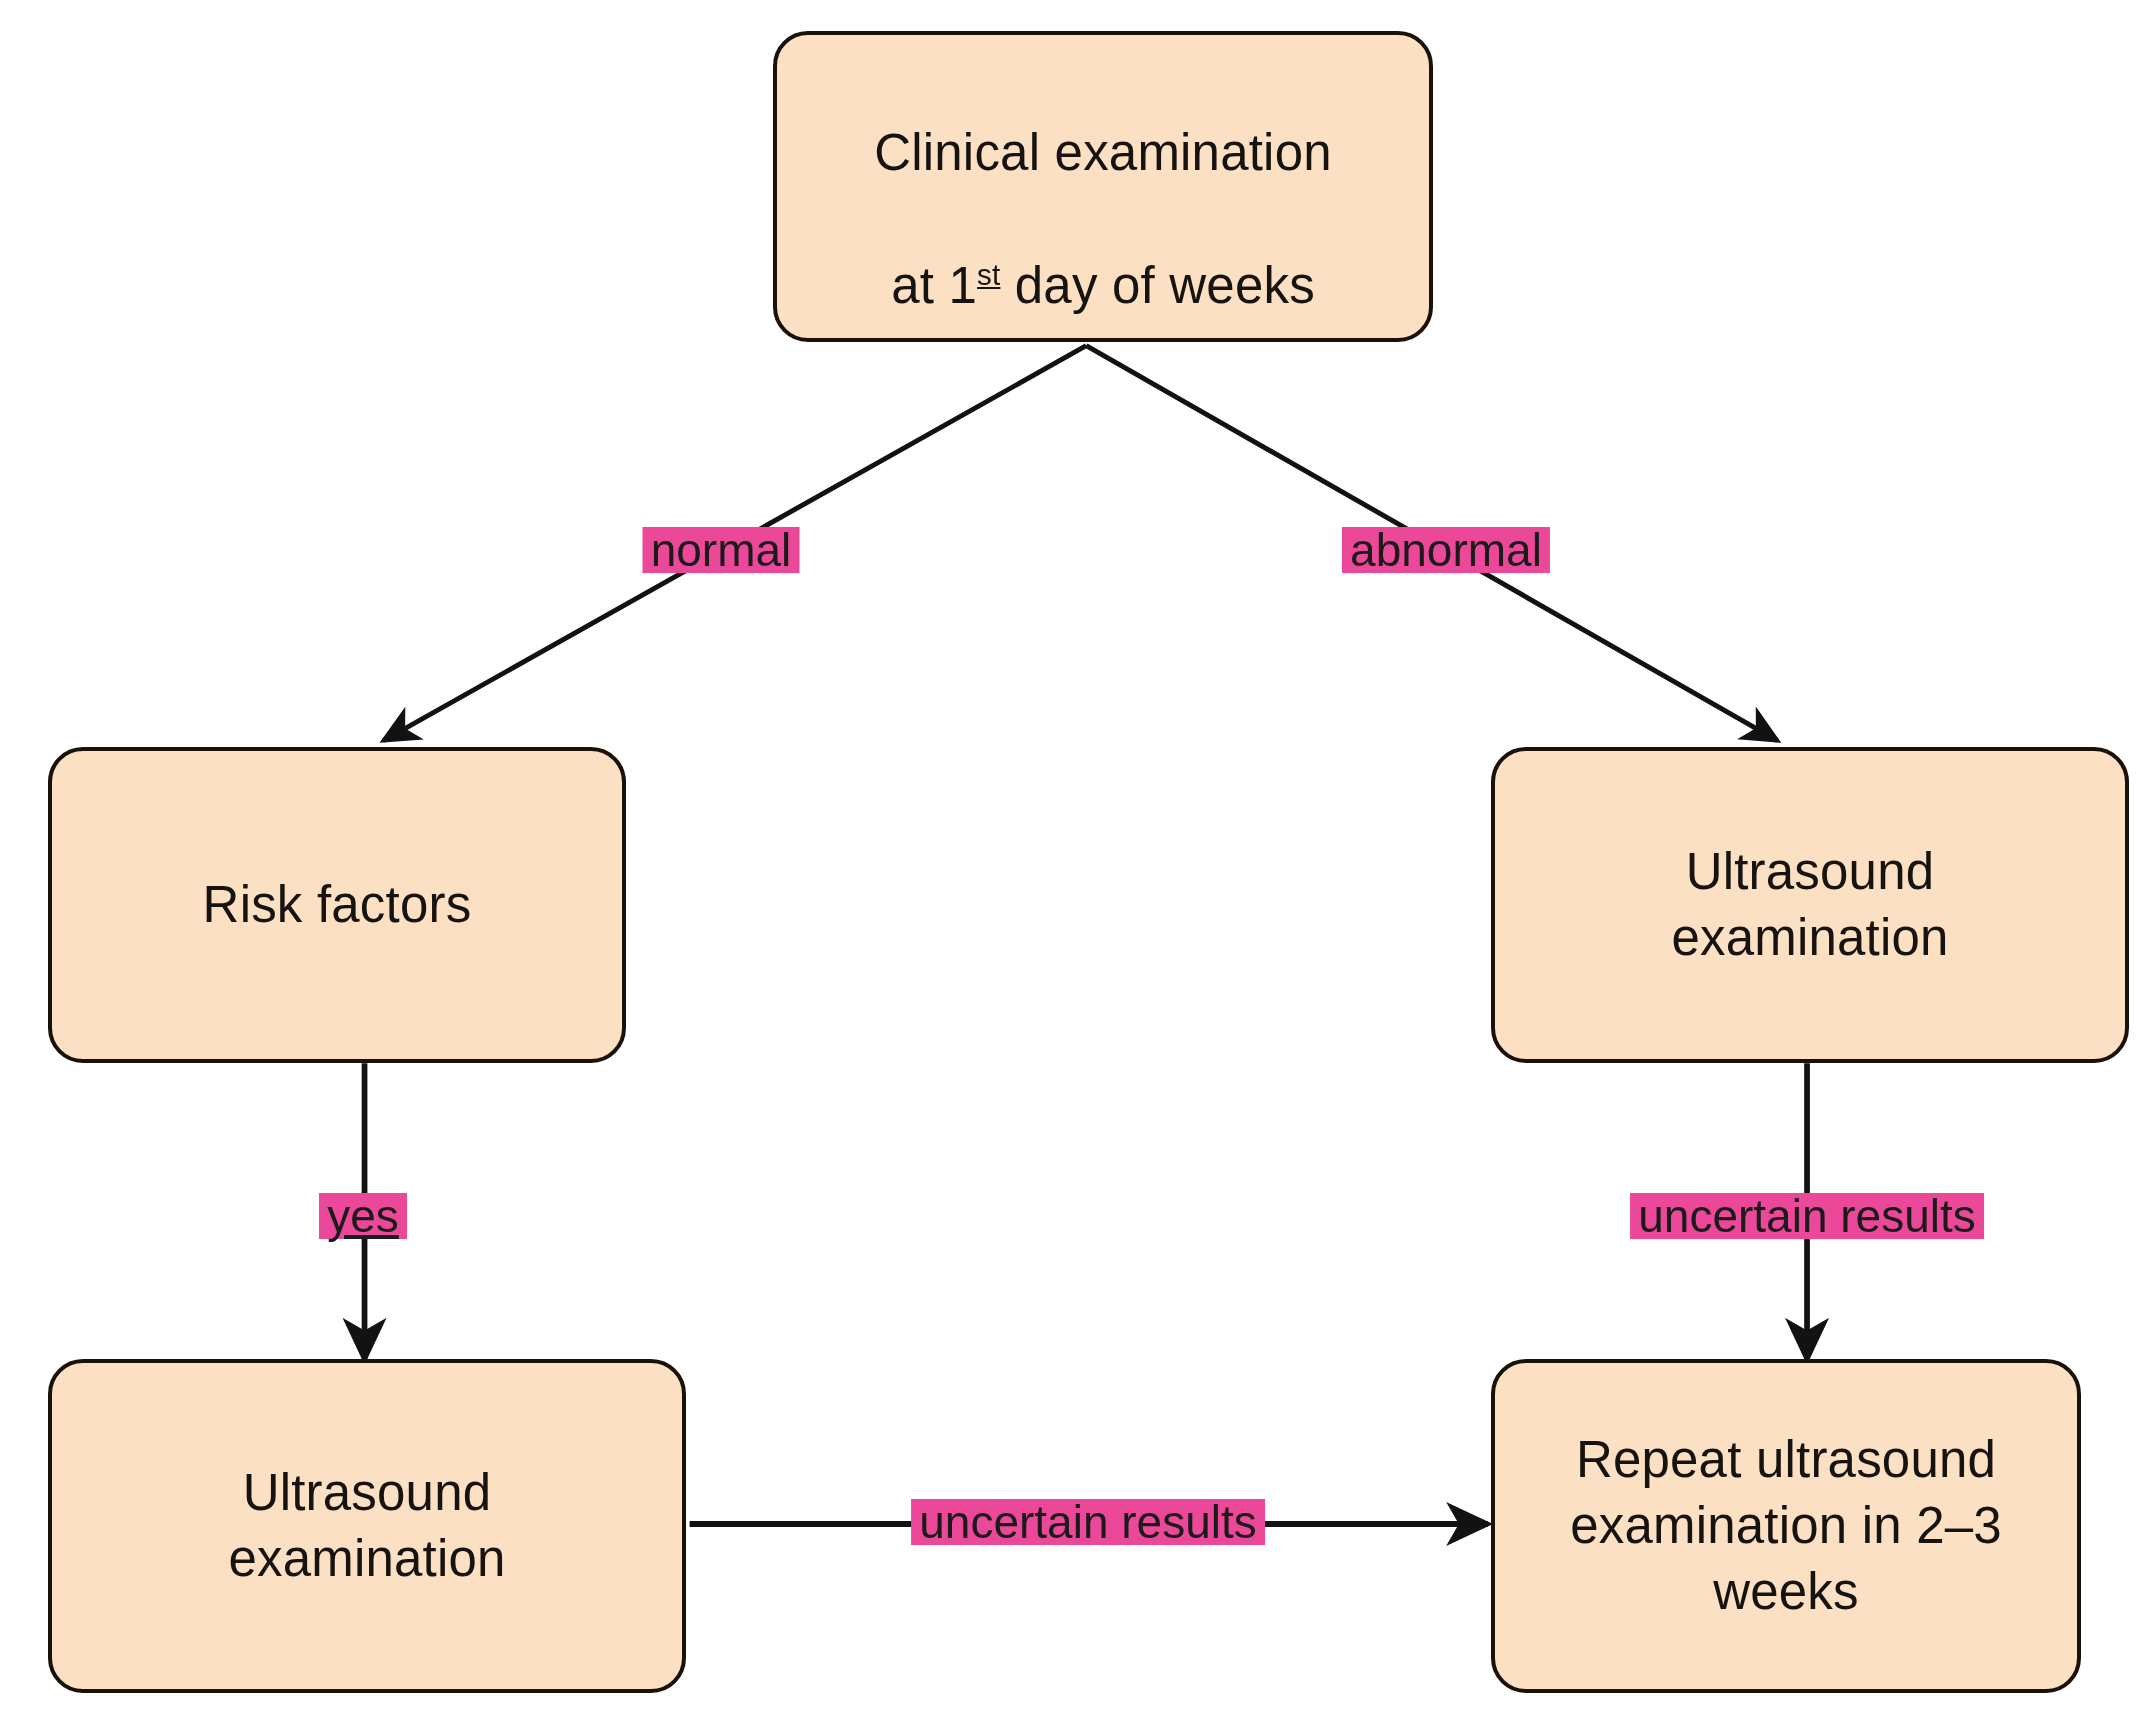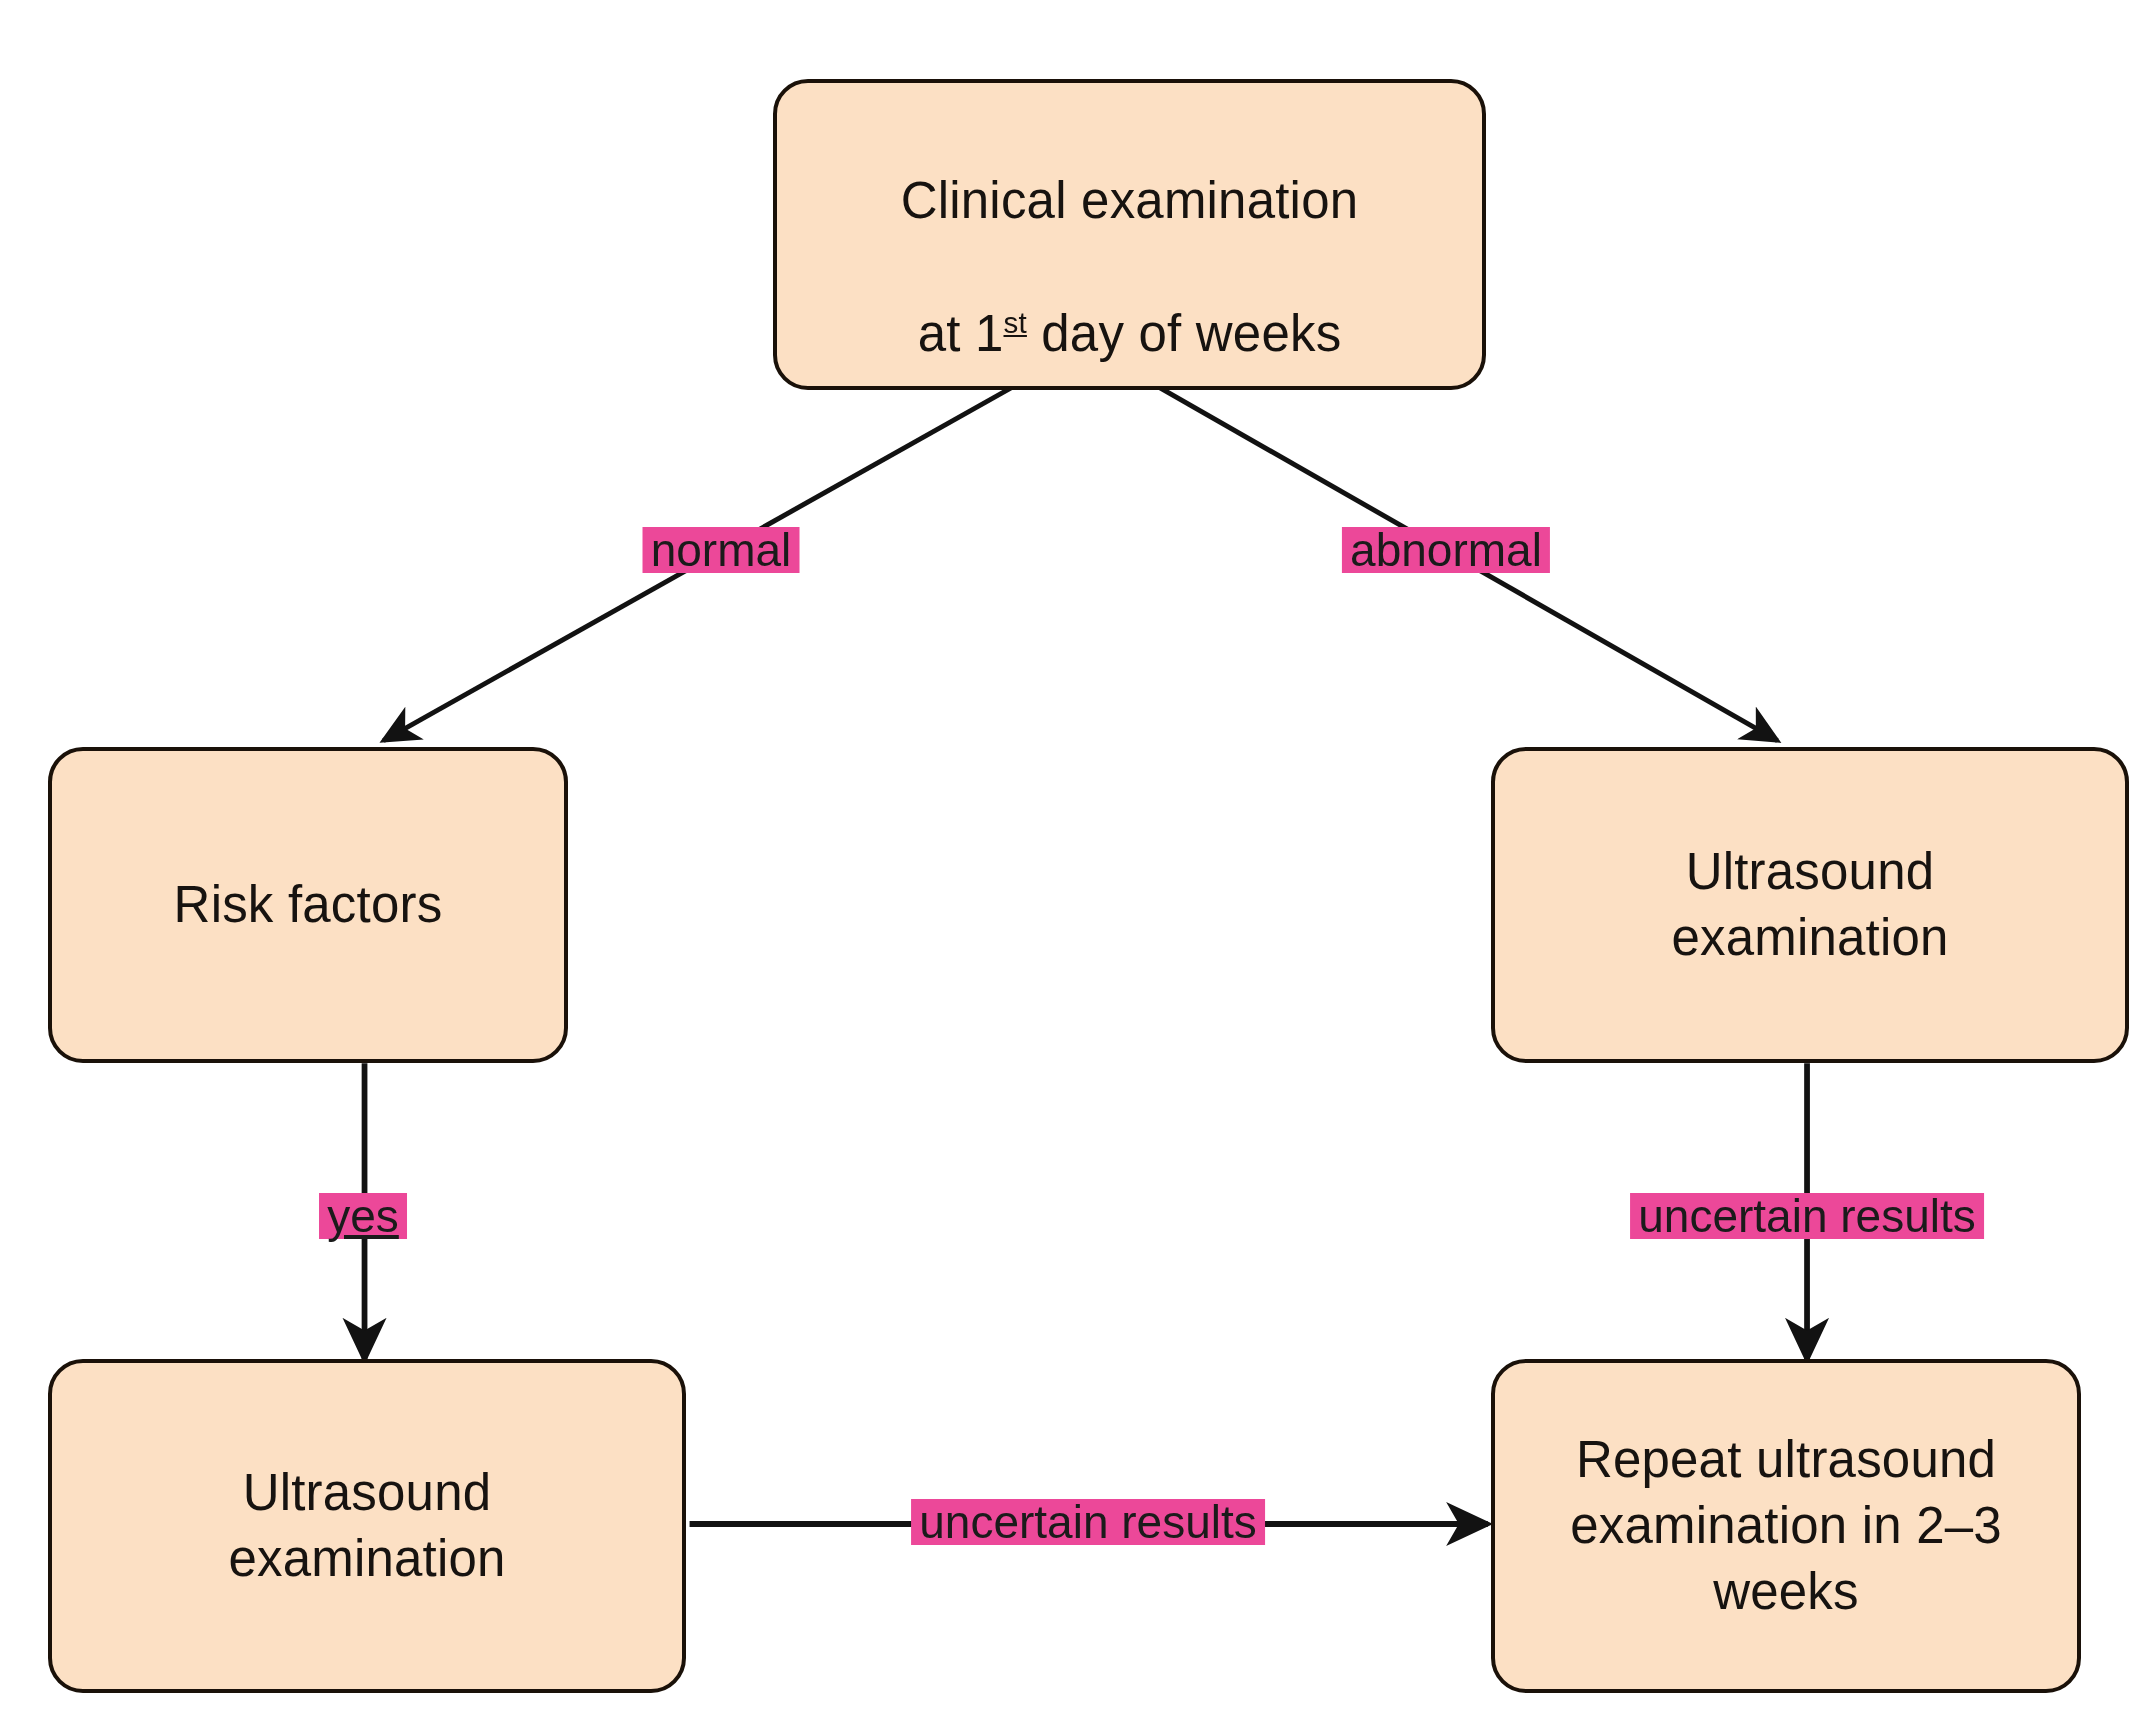--- a/index.html
+++ b/index.html
@@ -76,28 +76,28 @@
 
     <path d="M 1320 420 L 2160 900" fill="none" stroke="#121212" stroke-width="6" marker-end="url(#arrow)"></path>
 
     <path d="M 443 1292 L 443 1652" fill="none" stroke="#121212" stroke-width="7" marker-end="url(#arrow)"></path>
 
     <path d="M 2196 1292 L 2196 1652" fill="none" stroke="#121212" stroke-width="7" marker-end="url(#arrow)"></path>
 
     <path d="M 838 1852 L 1808 1852" fill="none" stroke="#121212" stroke-width="7" marker-end="url(#arrow)"></path>
   </svg>
 
-  <div class="node" style="left:773px; top:31px; width:713px; height:311px;margin-top:48px;">
+  <div class="node" style="left:773px; top:31px; width:660px; height:311px;">
     <span class="txt">
       <span>Clinical examination</span><br>
       <span>at 1</span><sup>st</sup><span> day of weeks</span>
     </span>
   </div>
 
-  <div class="node" style="left:48px; top:747px; width:520px; height:316px;">
+  <div class="node" style="left:48px; top:747px; width:578px; height:316px;">
     <span class="txt">Risk factors</span>
   </div>
 
   <div class="node" style="left:1491px; top:747px; width:638px; height:316px;">
     <span class="txt">Ultrasound
 examination</span>
   </div>
 
   <div class="node" style="left:48px; top:1359px; width:638px; height:334px;">
     <span class="txt">Ultrasound

